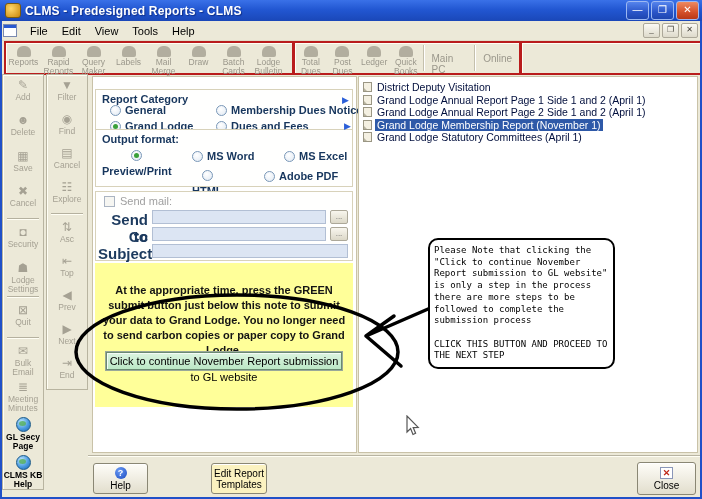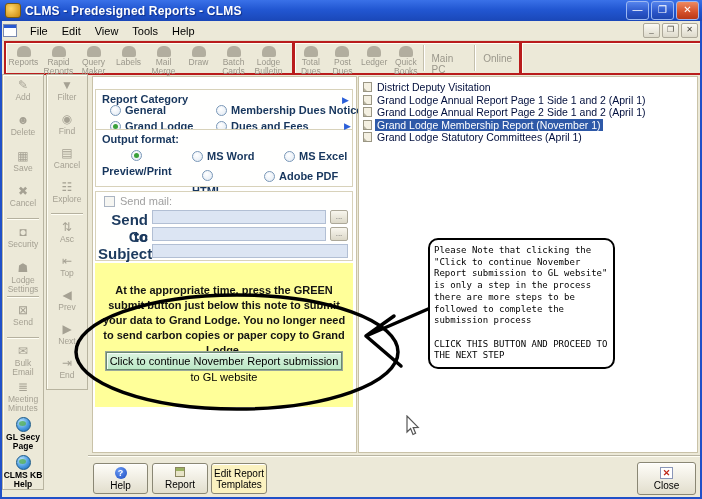--- a/index.html
+++ b/index.html
@@ -221,21 +221,21 @@
         <div class="side-ico">◘</div>
         <div class="side-label">Security</div>
       </div>
       <div class="side-item" style="height: 34px;">
         <div class="side-ico">☗</div>
         <div class="side-label">Lodge Settings</div>
       </div>
       <div class="side-sep"></div>
       <div class="side-item" style="height: 34px;">
         <div class="side-ico">⊠</div>
-        <div class="side-label">Send</div>
+        <div class="side-label">Quit</div>
       </div>
       <div class="side-sep"></div>
       <div class="side-item" style="height: 34px;">
         <div class="side-ico">✉</div>
         <div class="side-label">Bulk Email</div>
       </div>
       <div class="side-item" style="height: 34px;">
         <div class="side-ico">≣</div>
         <div class="side-label">Meeting Minutes</div>
       </div>
@@ -384,24 +384,20 @@
 
   <svg class="cursor-svg" style="left:406px;top:415px;" width="16" height="22">
     <path d="M1,1 L1,17 L4.6,13.6 L7,19.5 L9.6,18.3 L7.2,12.6 L12.2,12.4 Z" fill="#fff" stroke="#555" stroke-width="1.2"></path>
   </svg>
 
   <div class="bottombar">
     <div class="bottom-btn" style="left:5px;top:7px;width:55px;height:31px;">
       <div class="help-ico">?</div>
       <div>Help</div>
     </div>
-    <div class="bottom-btn" style="left:64px;top:7px;width:56px;height:31px;">
-      <div class="report-ico"></div>
-      <div>Report</div>
-    </div>
     <div class="bottom-btn btn-2line" style="left:123px;top:7px;width:56px;height:31px;">
       <div>Edit Report Templates</div>
     </div>
     <div class="bottom-btn" style="left:549px;top:6px;width:59px;height:33px;">
       <div class="close-ico">✕</div>
       <div>Close</div>
     </div>
   </div>
 
   <div class="edge" style="left:0;top:21px;width:2px;height:478px;"></div>

